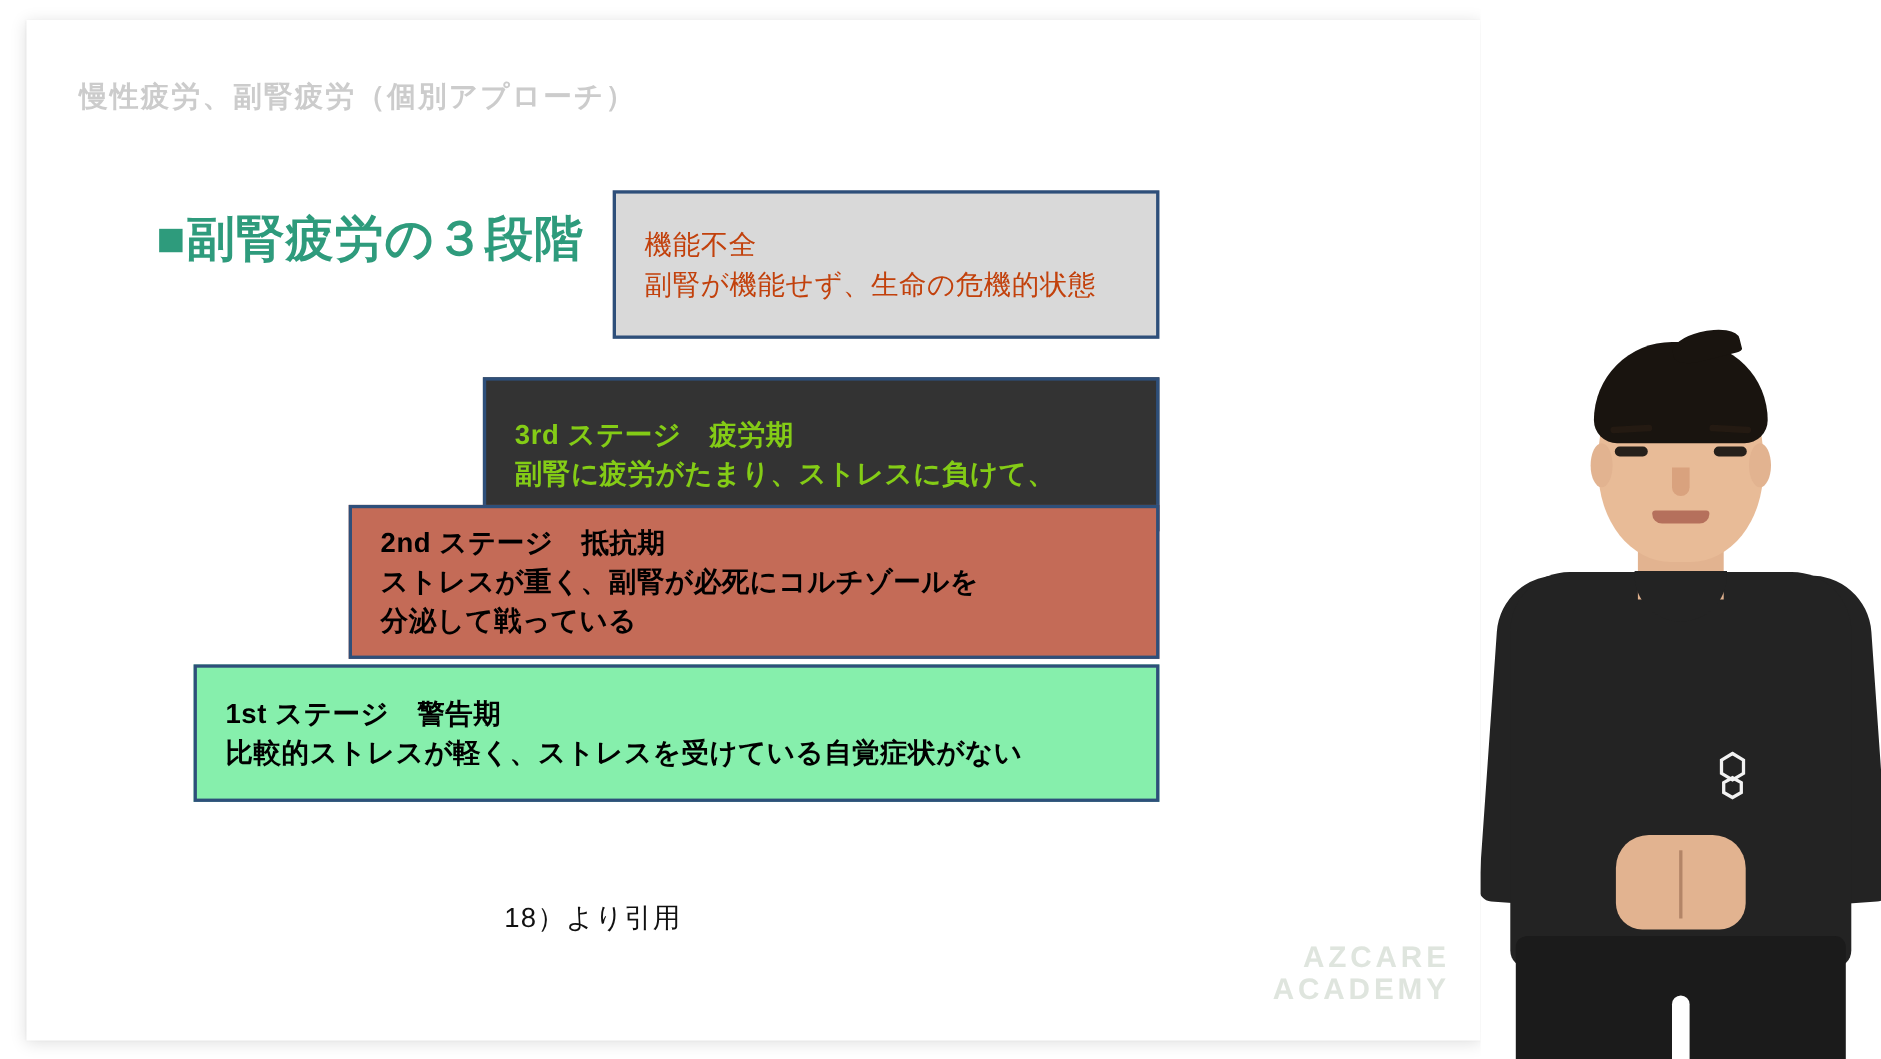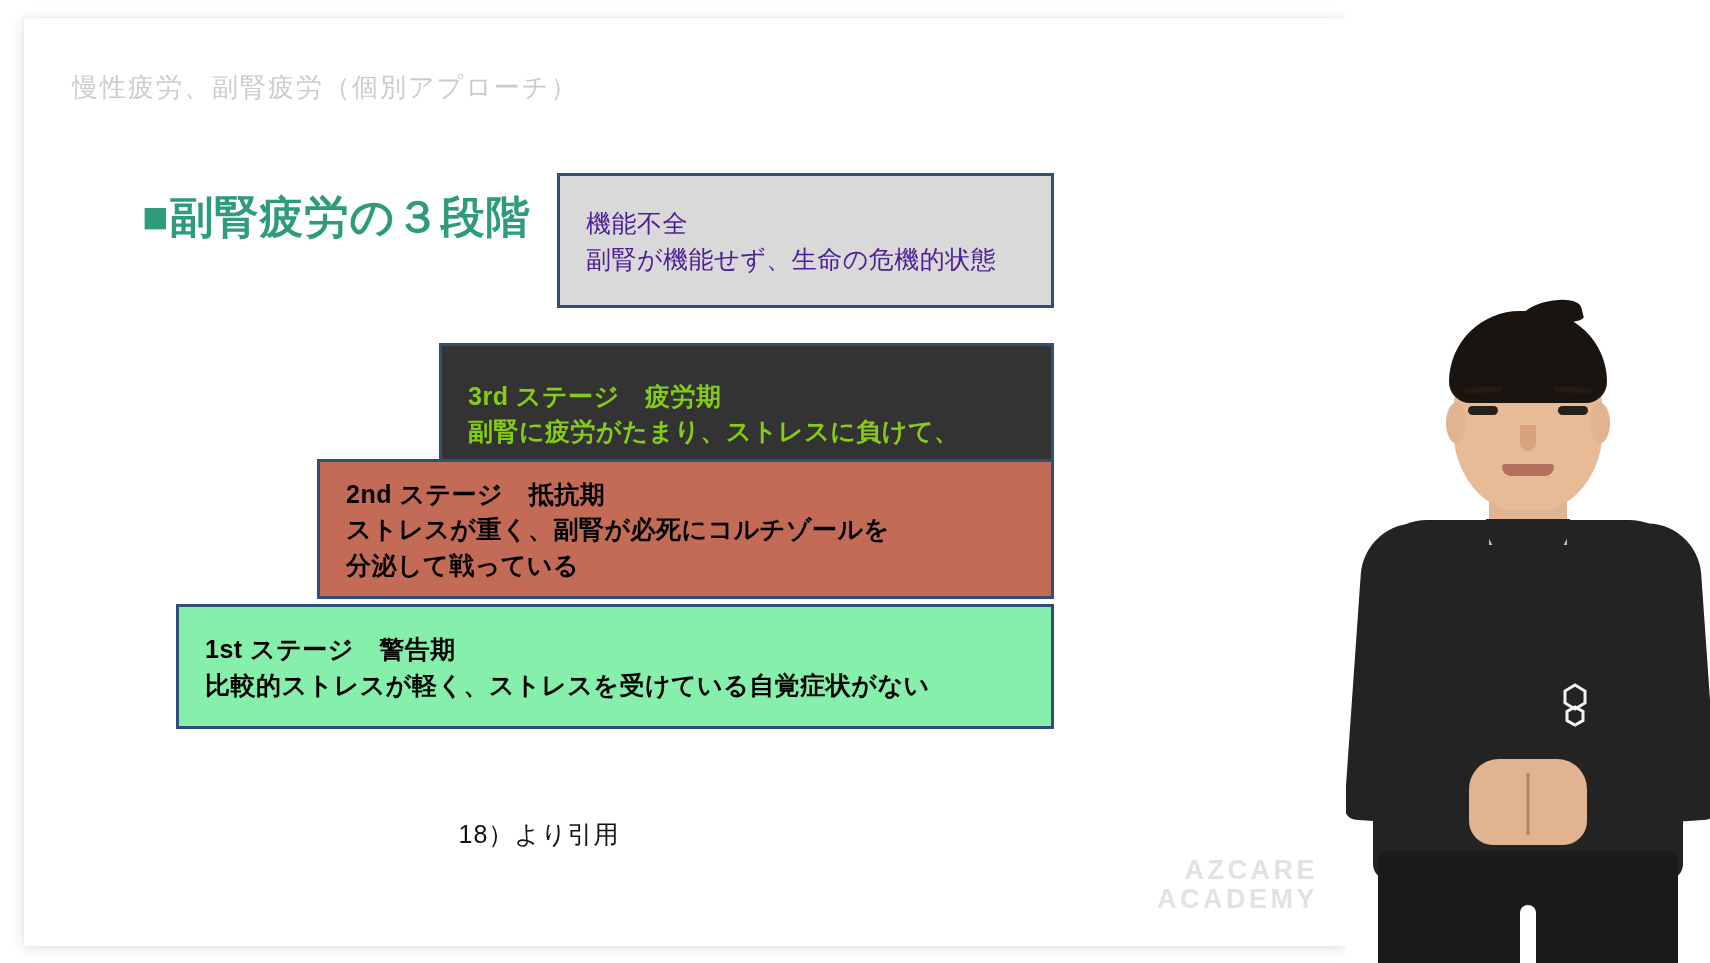--- a/index.html
+++ b/index.html
@@ -32,21 +32,21 @@
   }
 
   #slide-header {
     position: absolute;
     left: 48px;
     top: 52px;
     font-size: 26px;
     letter-spacing: 2px;
     color: #cccccc;
     white-space: nowrap;
-    font-weight: 400;
+    font-weight: 700;
   }
 
   #slide-title {
     position: absolute;
     left: 118px;
     top: 170px;
     font-size: 44px;
     font-weight: 700;
     color: #2e9b7c;
     letter-spacing: 1px;
@@ -266,21 +266,21 @@
 <div id="viewport">
 
   <div id="slide-card">
 
     <div id="slide-header">慢性疲労、副腎疲労（個別アプローチ）</div>
 
     <div id="slide-title" style="color: rgb(46, 155, 124);">■副腎疲労の３段階</div>
 
     <div id="pyramid">
 
-      <div class="stage-box" id="stage-failure" style="background: rgb(217, 217, 217); color: #4c1d95; border-color: rgb(46, 79, 122);">
+      <div class="stage-box" id="stage-failure" style="background: rgb(217, 217, 217); color: #c2410c; border-color: rgb(46, 79, 122);">
         <div class="stage-line head">機能不全</div>
         <div class="stage-line">副腎が機能せず、生命の危機的状態</div>
       </div>
 
       <div class="stage-box" id="stage-3" style="background: rgb(51, 51, 51); color: #84cc16; border-color: rgb(46, 79, 122); margin-top: 29px;">
         <div class="stage-line head">3rd ステージ　疲労期</div>
         <div class="stage-line">副腎に疲労がたまり、ストレスに負けて、</div>
       </div>
 
       <div class="stage-box" id="stage-2" style="background: rgb(196, 107, 87); color: rgb(0, 0, 0); border-color: rgb(46, 79, 122);">

